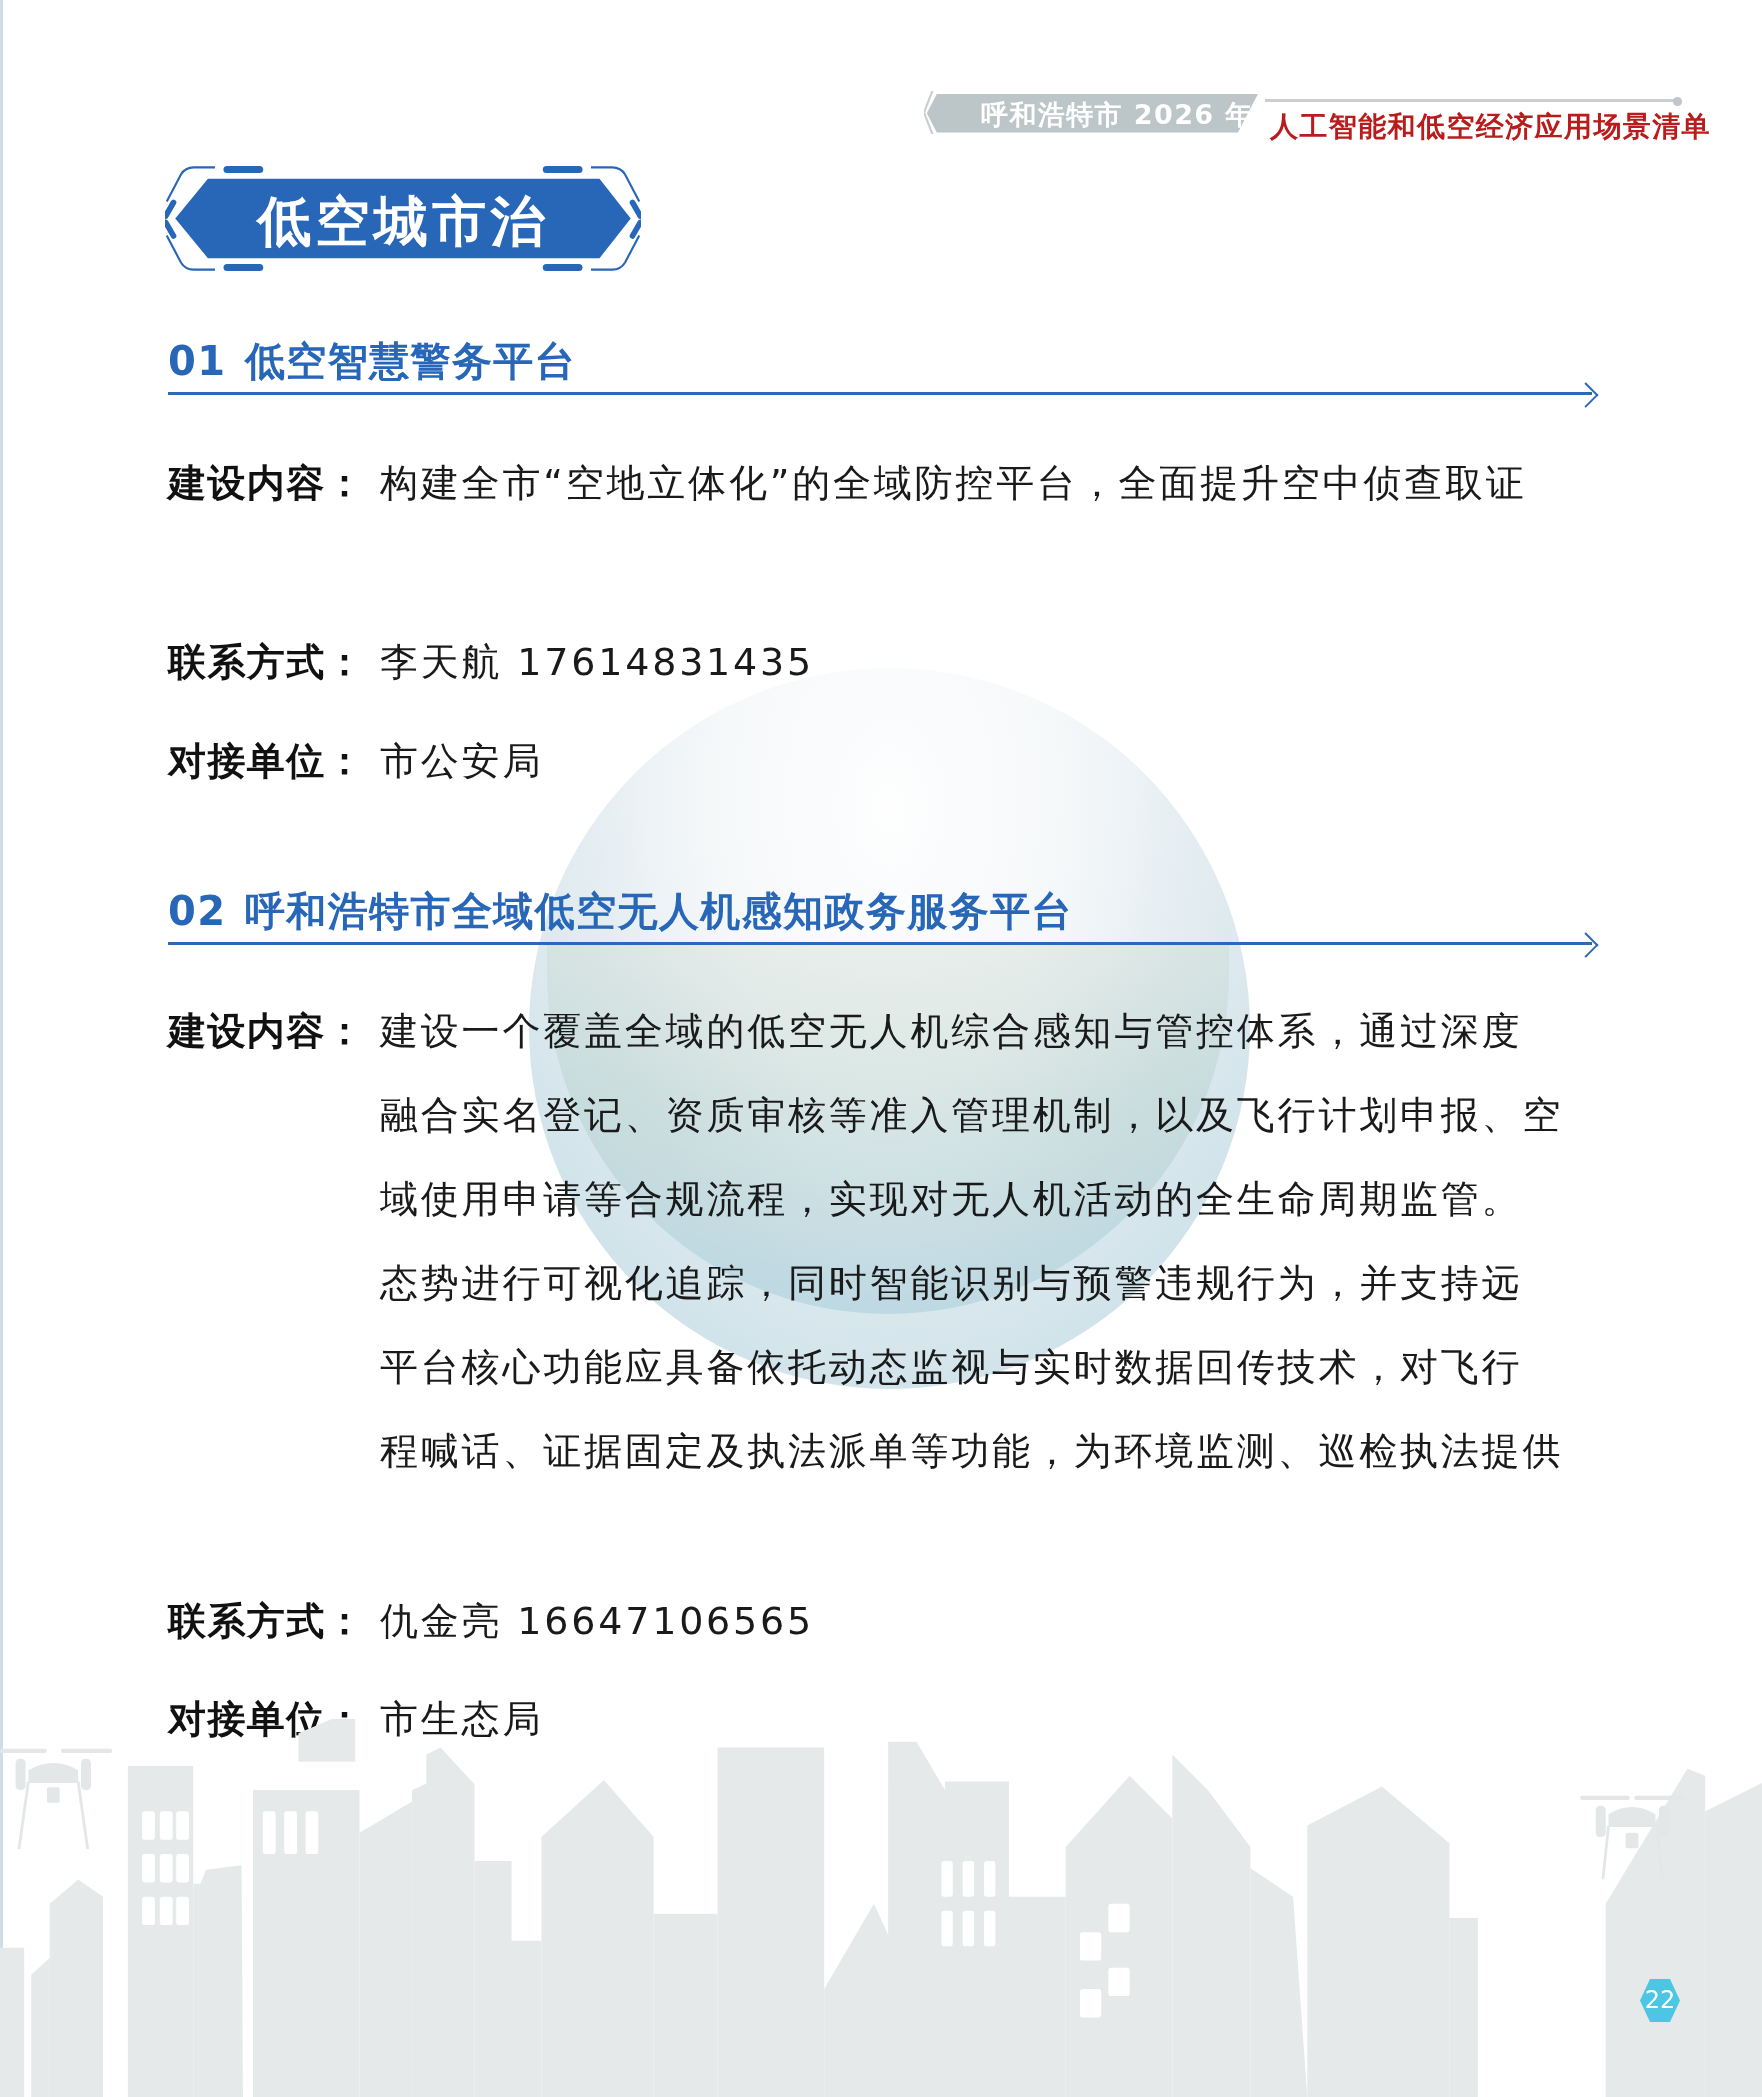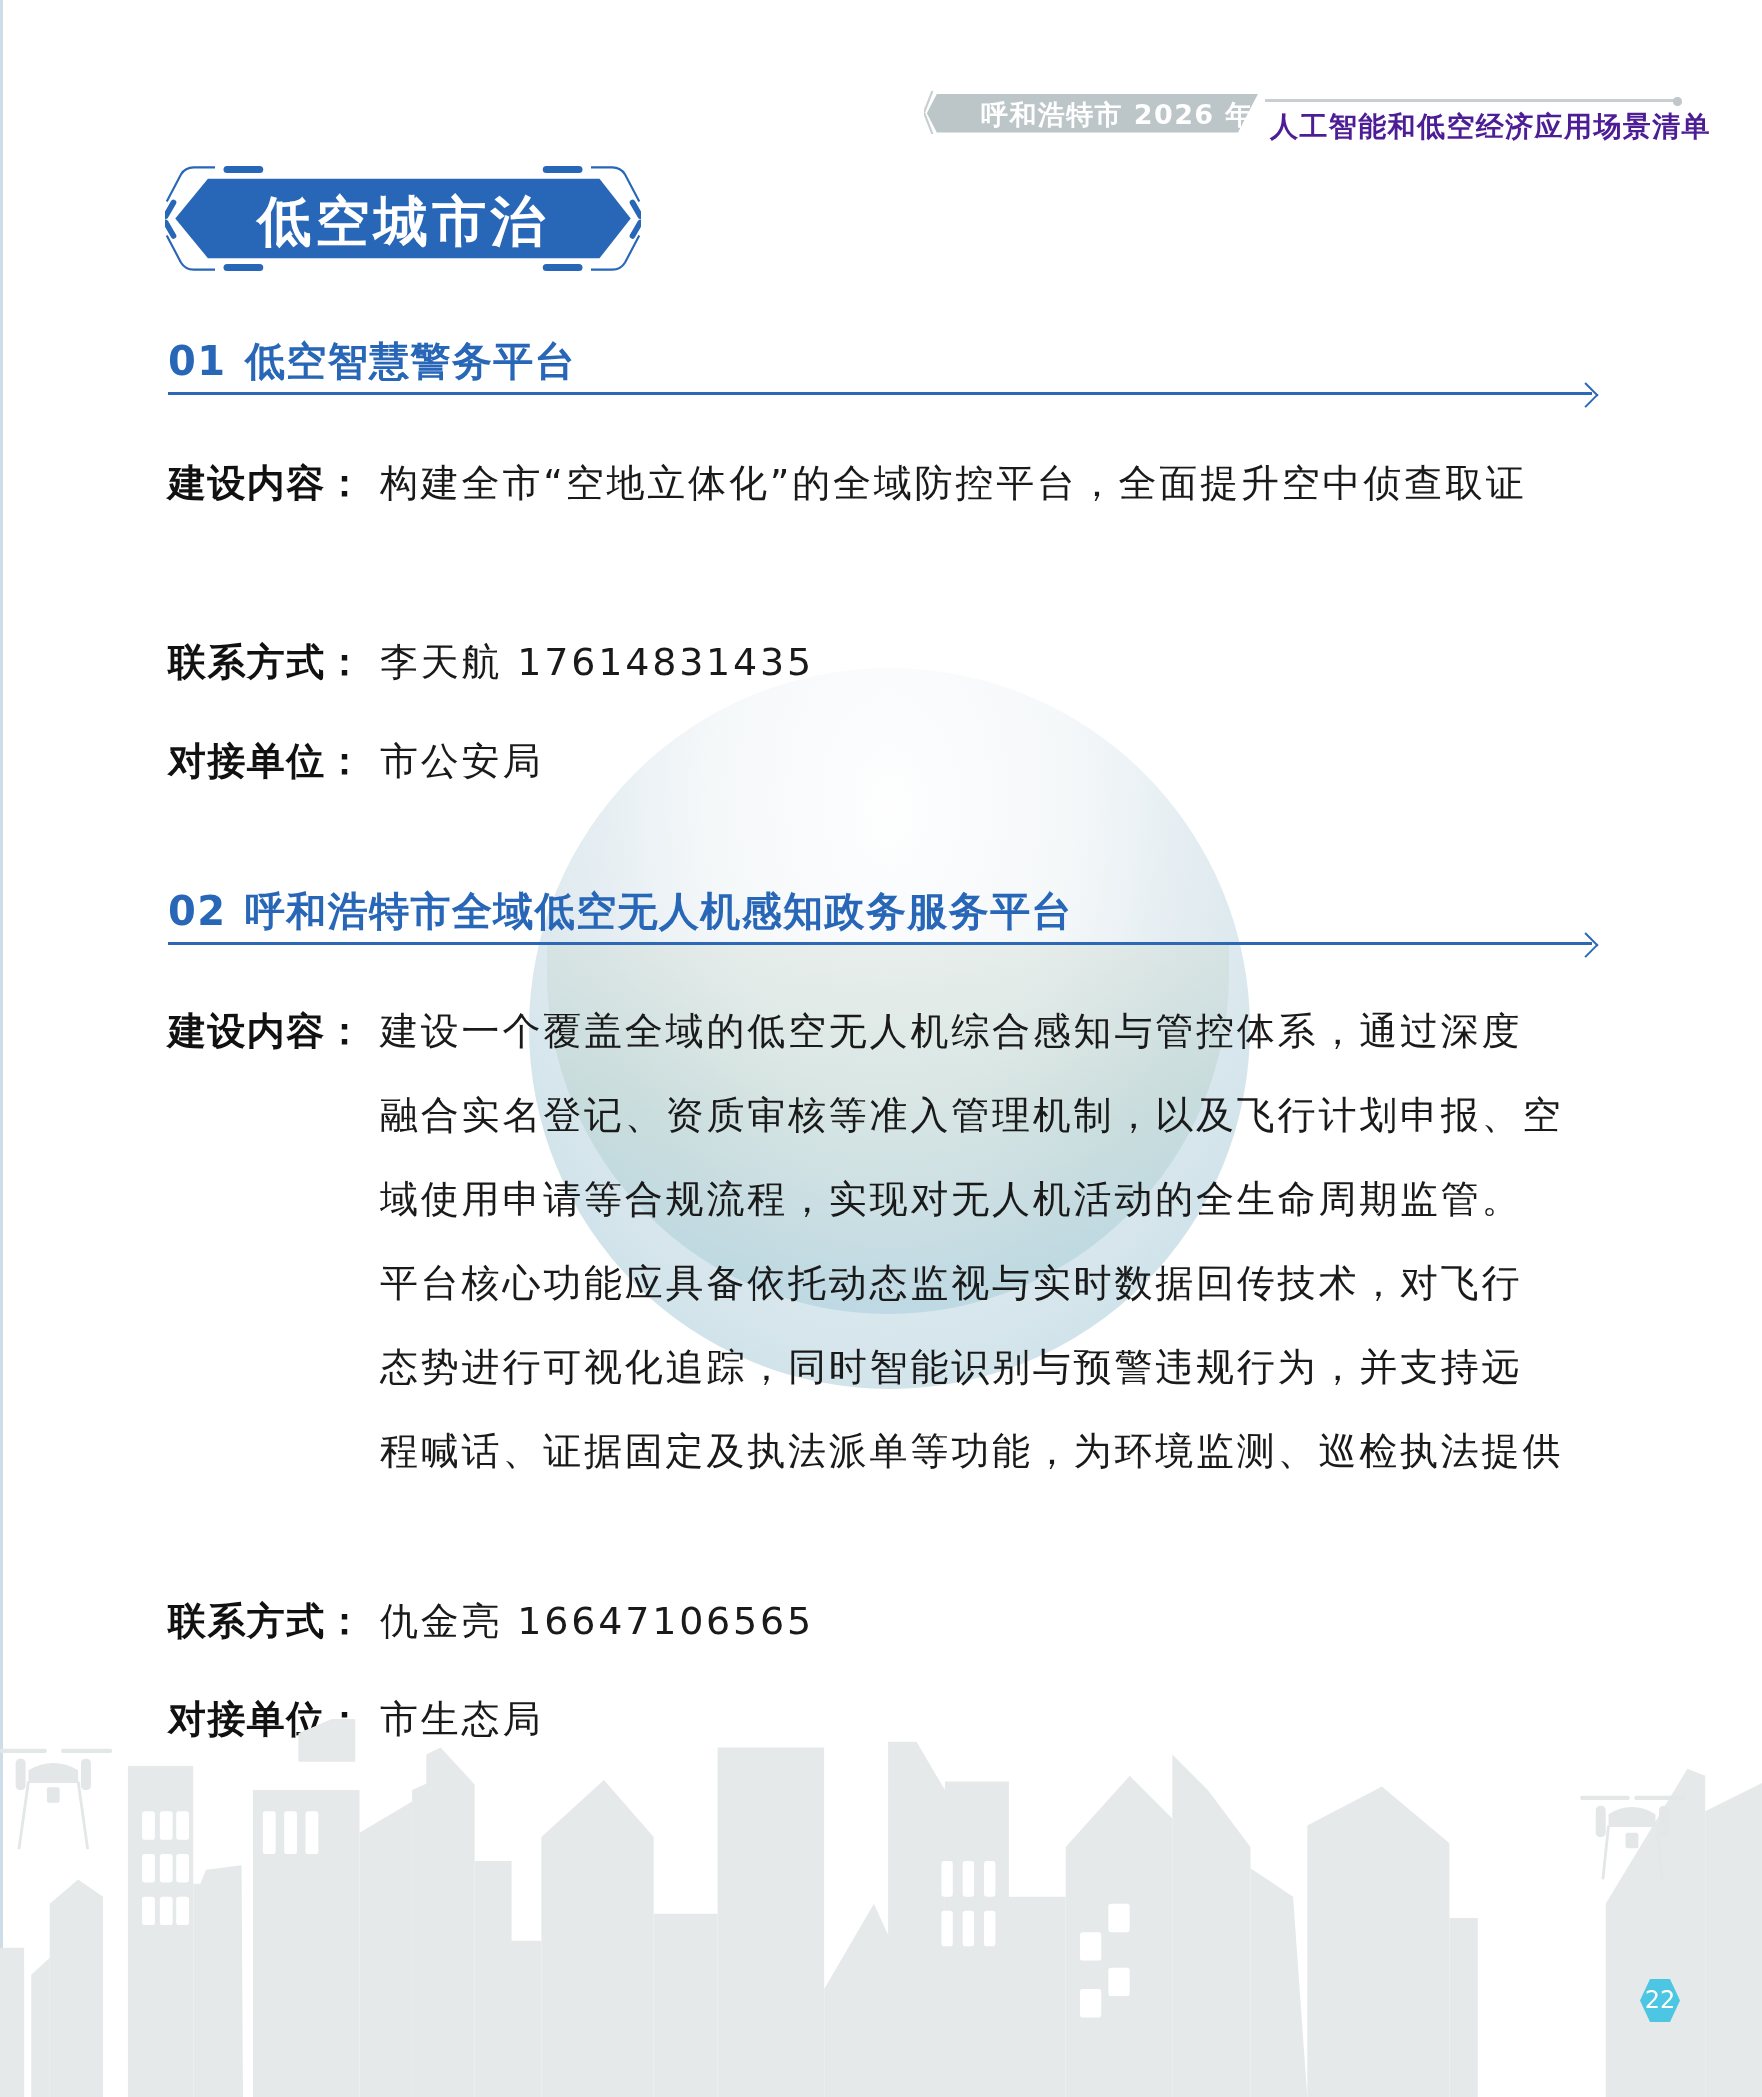--- a/index.html
+++ b/index.html
@@ -17,21 +17,21 @@
   }
   .hdr-tag svg { position: absolute; left: 0; top: 0; }
   .hdr-tag-text {
     position: absolute; left: 57px; top: 5.7px; font-size: 27px; font-weight: bold;
     color: #ffffff; letter-spacing: 1.4px; white-space: nowrap;
   }
   .hdr-line { position: absolute; left: 1265px; top: 99px; width: 412px; height: 2.8px; background: #c9cfd1; }
   .hdr-dot { position: absolute; left: 1673px; top: 97px; width: 8.5px; height: 8.5px; border-radius: 50%; background: #c0c7ca; }
   .hdr-sub {
     position: absolute; left: 1270px; top: 108px; font-size: 28px; font-weight: bold;
-    color: #4c1d95; letter-spacing: 1.4px; white-space: nowrap;
+    color: #b91c1c; letter-spacing: 1.4px; white-space: nowrap;
   }
 
   
   .banner { position: absolute; left: 165px; top: 166px; width: 476px; height: 105px; }
   .banner svg { position: absolute; left: 0; top: 0; }
   .banner-text {
     position: absolute; left: 78px; top: 20px; width: 320px; text-align: center;
     font-size: 54px; font-weight: bold; color: #ffffff; letter-spacing: 4.3px;
   }
 
@@ -134,22 +134,22 @@
 </div>
 <div class="item-rule" style="top:942px;"></div>
 <div class="item-arrow" style="left:1577px; top:936px;"></div>
 
 <div class="field" style="top:989px; height:587px;">
   <span class="lbl">建设内容：</span>
   <div class="val">
     <div>建设一个覆盖全域的低空无人机综合感知与管控体系，通过深度</div>
     <div>融合实名登记、资质审核等准入管理机制，以及飞行计划申报、空</div>
     <div>域使用申请等合规流程，实现对无人机活动的全生命周期监管。</div>
+    <div>态势进行可视化追踪，同时智能识别与预警违规行为，并支持远</div>
     <div>平台核心功能应具备依托动态监视与实时数据回传技术，对飞行</div>
-    <div>态势进行可视化追踪，同时智能识别与预警违规行为，并支持远</div>
     <div>程喊话、证据固定及执法派单等功能，为环境监测、巡检执法提供</div>
   </div>
 </div>
 <div class="field" style="top:1579px;">
   <span class="lbl">联系方式：</span>
   <span class="val">仇金亮 16647106565</span>
 </div>
 <div class="field" style="top:1677px;">
   <span class="lbl">对接单位：</span>
   <span class="val">市生态局</span>

